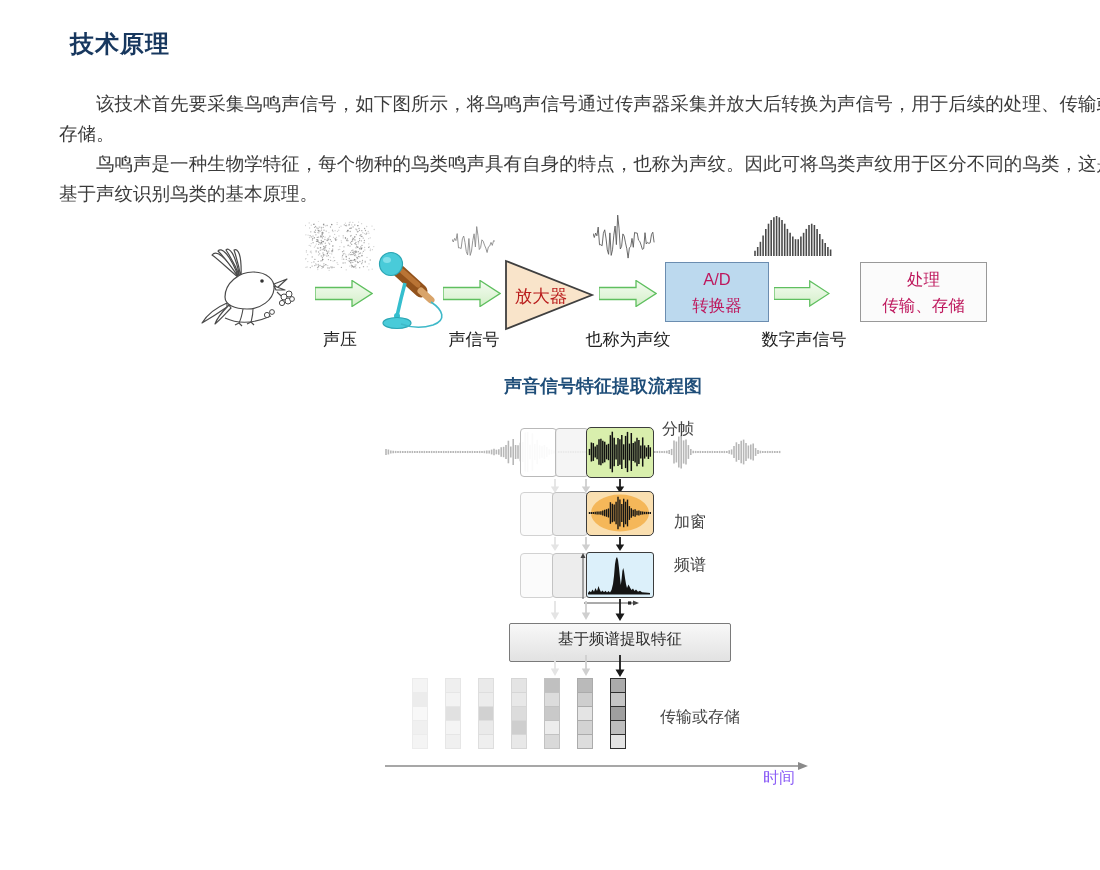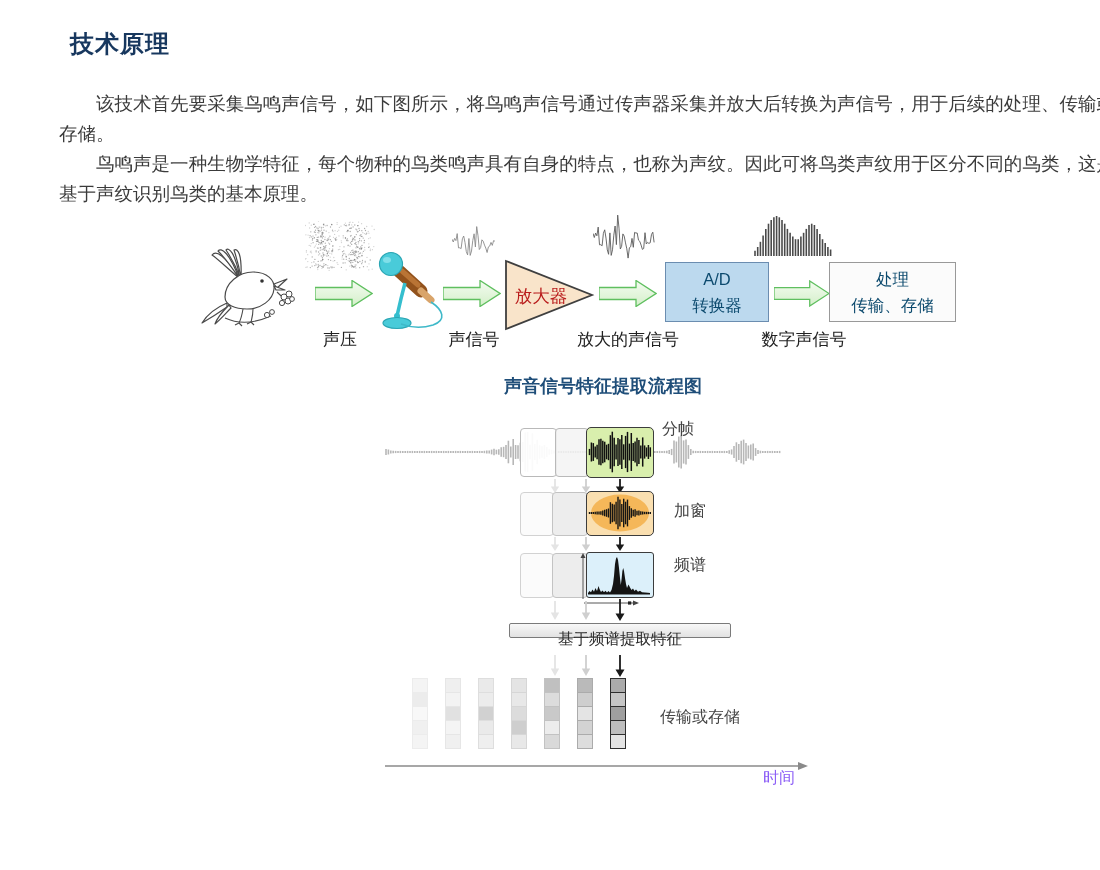--- a/index.html
+++ b/index.html
@@ -10,33 +10,33 @@
         color:#17375E;letter-spacing:1px;}
   .bodytext{position:absolute;left:22px;top:89px;width:1056px;}
   .bodytext p{margin:0;text-indent:2em;font-size:18.5px;line-height:30px;
         text-align:justify;color:#3b3b3b;}
   .cap{position:absolute;left:566px;transform:translateX(-50%);font-weight:bold;
         font-size:18px;color:#1F4E79;white-space:nowrap;}
   
   .fig1{position:absolute;left:0;top:205px;width:1100px;height:160px;}
   .f1label{position:absolute;top:123px;font-size:17px;color:#222;text-align:center;}
   .nodebox{position:absolute;top:57px;height:60px;box-sizing:border-box;text-align:center;
-        font-size:16.5px;color:#0c4a6e;line-height:26px;padding-top:3px;}
+        font-size:16.5px;color:#be185d;line-height:26px;padding-top:3px;}
   .adc{left:628px;width:104px;background:#BCD9EE;border:1.5px solid #6B8DB0;}
-  .proc{left:792px;width:127px;background:#FBFBFB;border:1.2px solid #999;}
+  .proc{left:823px;width:127px;background:#FBFBFB;border:1.2px solid #999;}
   .amp-label{position:absolute;left:472px;top:79px;width:64px;text-align:center;
         font-size:17.5px;color:#b91c1c;}
   
   .fig2{position:absolute;left:0;top:415px;width:1100px;height:378px;}
   .f2label{position:absolute;font-family:"Liberation Serif", serif;font-size:16px;color:#454545;
         white-space:nowrap;}
   .ghostframe{position:absolute;box-sizing:border-box;border-radius:4px;}
   .hiframe{position:absolute;box-sizing:border-box;border-radius:5px;border:1.5px solid #3c3c3c;}
   .darr{position:absolute;}
-  .bigstep{position:absolute;left:472px;top:208px;width:222px;height:15px;box-sizing:border-box;
+  .bigstep{position:absolute;left:472px;top:208px;width:222px;height:39px;box-sizing:border-box;
         border:1.5px solid #7a7a7a;border-radius:2px;
         background:linear-gradient(#f8f8f8,#e2e2e2);
         text-align:center;line-height:29px;font-family:"Liberation Serif", serif;
         font-size:15.5px;color:#2b2b2b;}
   #feature-matrix{position:absolute;left:375px;top:263px;display:flex;gap:17px;}
   .fcol{display:flex;flex-direction:column;}
   .fcell{width:16px;height:15px;border:1px solid #ddd;box-sizing:border-box;margin-top:-1px;}
   .fcell:first-child{margin-top:0;}
 </style>
 </head>
@@ -603,21 +603,21 @@
       <polygon points="0,7.5 37,7.5 37,0.5 57,13.5 37,26.5 37,19.5 0,19.5" fill="url(#agrad)" stroke="#5FBF5F" stroke-width="1.3"></polygon>
     </svg>
 
     <div class="nodebox proc">
       <div>处理</div>
       <div>传输、存储</div>
     </div>
 
     <div class="f1label" style="left:270px;width:66px">声压</div>
     <div class="f1label" style="left:404px;width:66px">声信号</div>
-    <div class="f1label" style="left:521px;width:140px">放大的声信号</div>
+    <div class="f1label" style="left:521px;width:140px">也称为声纹</div>
     <div class="f1label" style="left:715px;width:104px">数字声信号</div>
   </div>
 
   <div class="cap" style="top:374px">声音信号特征提取流程图</div>
 
   <div class="fig2">
 
     <svg class="abs" style="left:348px;top:15px" width="396" height="44" viewBox="0 0 396 44">
         <line x1="1.0" y1="18.9" x2="1.0" y2="25.1" stroke="#B7B7B7" stroke-width="1.6"></line>
         <line x1="3.4" y1="19.5" x2="3.4" y2="24.5" stroke="#B7B7B7" stroke-width="1.6"></line>
@@ -880,21 +880,21 @@
           <line x1="49.0" y1="17.7" x2="49.0" y2="22.3" stroke="#151515" stroke-width="1.4"></line>
           <line x1="50.9" y1="17.5" x2="50.9" y2="22.5" stroke="#151515" stroke-width="1.4"></line>
           <line x1="52.8" y1="18.2" x2="52.8" y2="21.8" stroke="#151515" stroke-width="1.4"></line>
           <line x1="54.7" y1="18.5" x2="54.7" y2="21.5" stroke="#151515" stroke-width="1.4"></line>
           <line x1="56.6" y1="18.8" x2="56.6" y2="21.2" stroke="#151515" stroke-width="1.4"></line>
           <line x1="58.5" y1="18.8" x2="58.5" y2="21.2" stroke="#151515" stroke-width="1.4"></line>
           <line x1="60.4" y1="18.9" x2="60.4" y2="21.1" stroke="#151515" stroke-width="1.4"></line>
           <line x1="62.3" y1="19.0" x2="62.3" y2="21.0" stroke="#151515" stroke-width="1.4"></line>
         </svg>
     </div>
-    <div class="f2label" style="left:637px;top:86px">加窗</div>
+    <div class="f2label" style="left:637px;top:97px">加窗</div>
 
     <svg class="darr" style="left:512px;top:122px" width="12" height="14">
         <line x1="6" y1="0" x2="6" y2="8" stroke="#e4e4e4" stroke-width="1.8"></line>
         <polygon points="1.8,7.5 10.2,7.5 6,14" fill="#e4e4e4"></polygon>
       </svg>
     <svg class="darr" style="left:543px;top:122px" width="12" height="14">
         <line x1="6" y1="0" x2="6" y2="8" stroke="#cfcfcf" stroke-width="1.8"></line>
         <polygon points="1.8,7.5 10.2,7.5 6,14" fill="#cfcfcf"></polygon>
       </svg>
     <svg class="darr" style="left:577px;top:122px" width="12" height="14">

